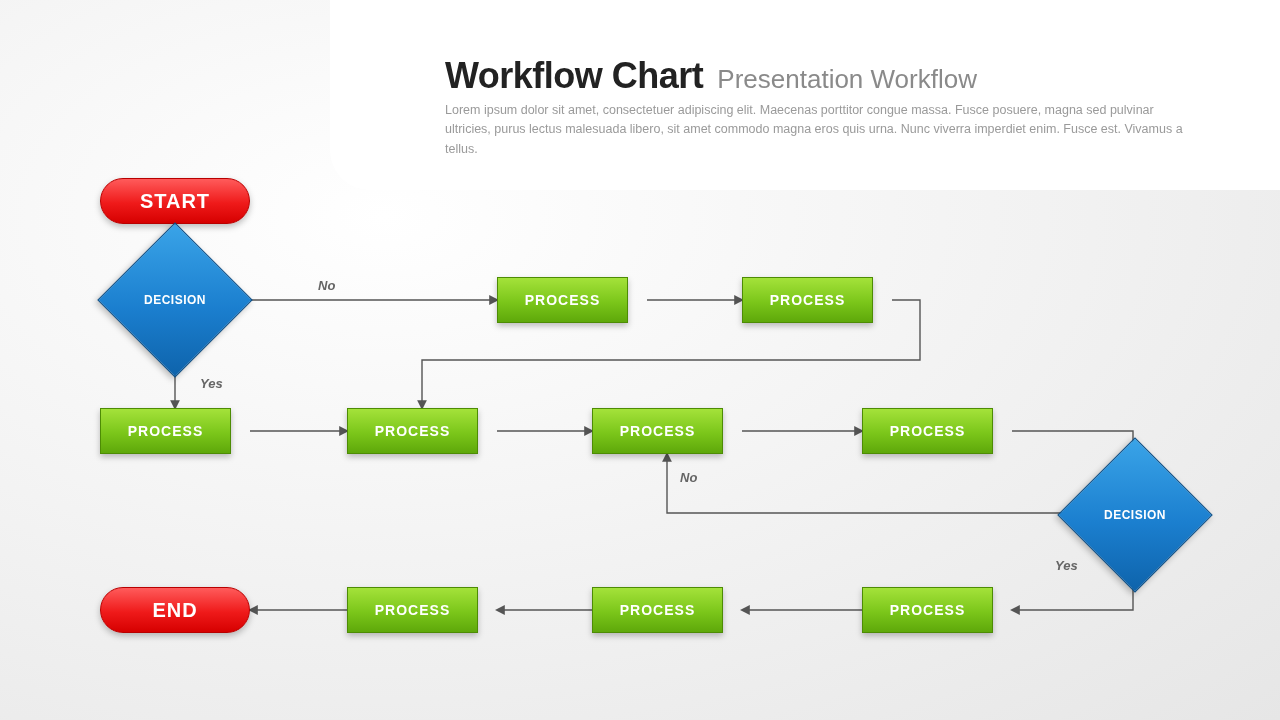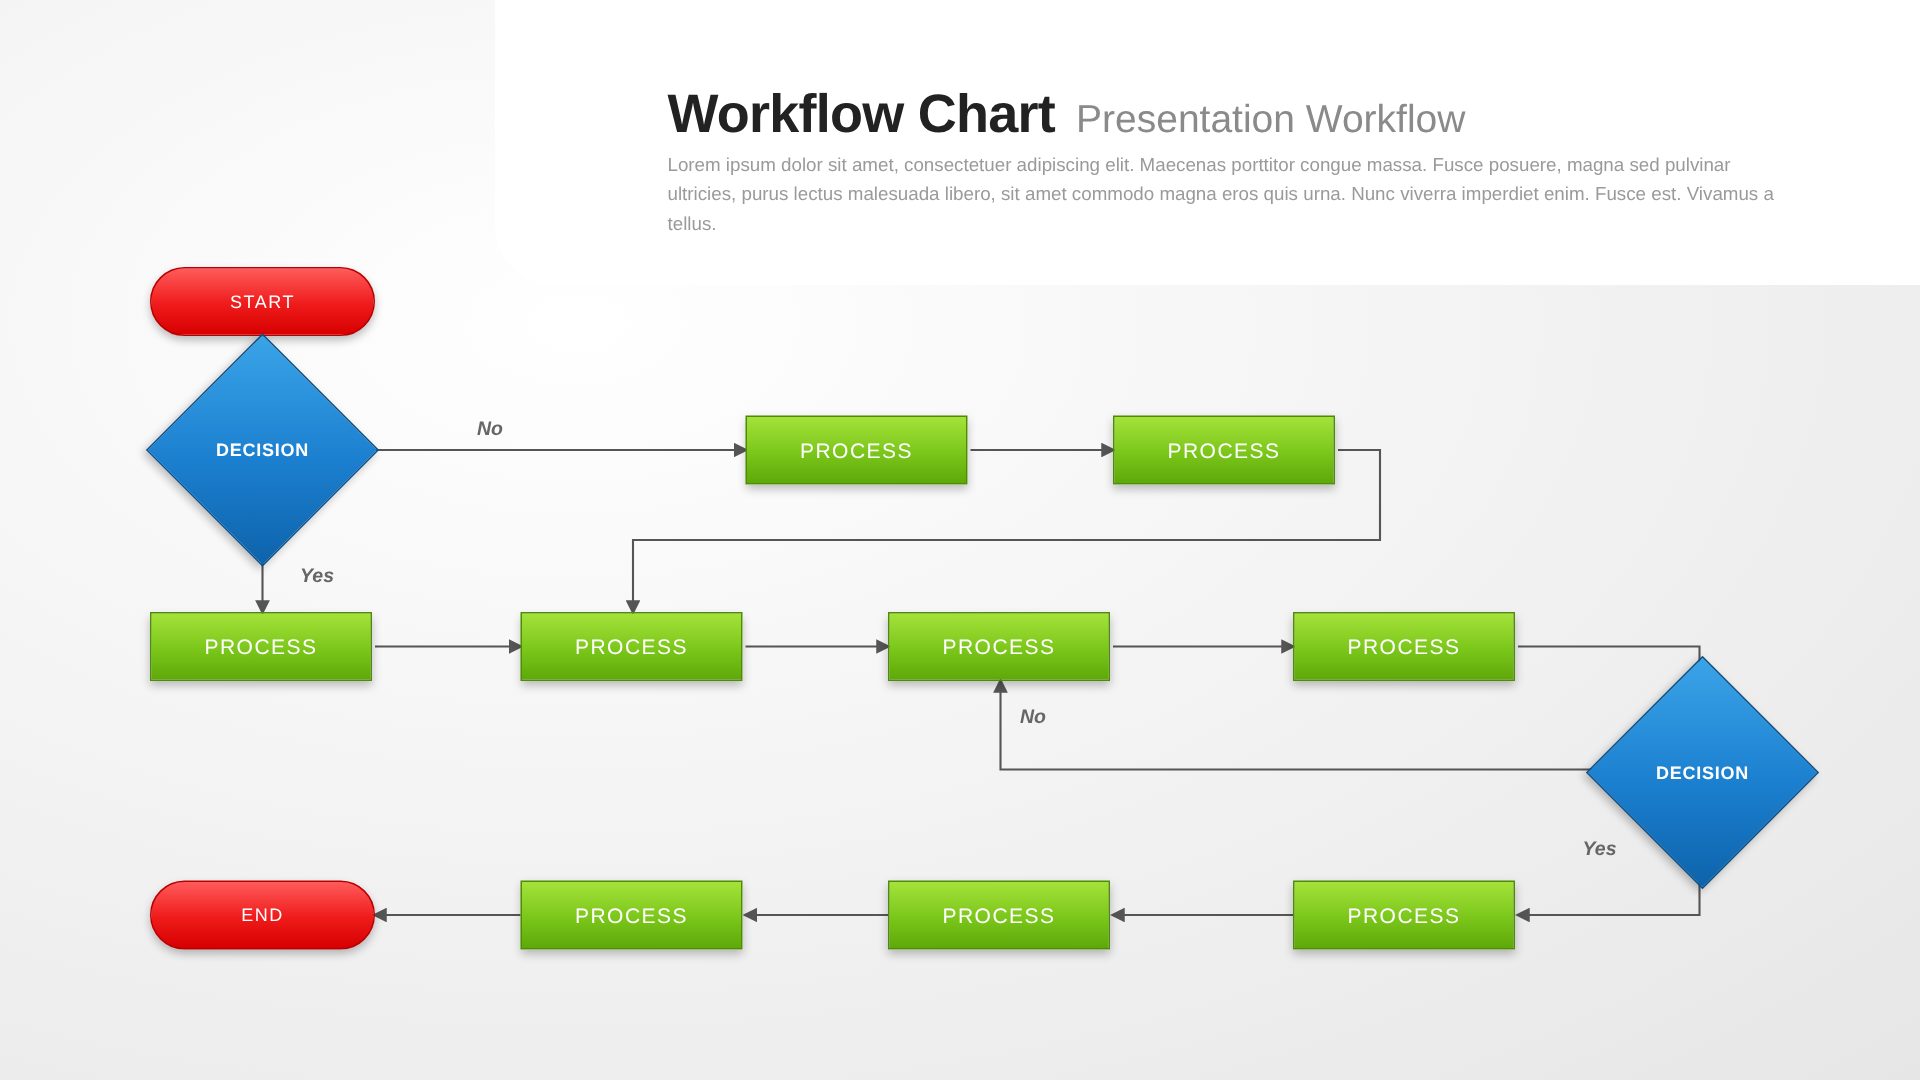--- a/index.html
+++ b/index.html
@@ -49,36 +49,36 @@
   }
 
   
   .terminator {
     position: absolute;
     width: 150px;
     height: 46px;
     border-radius: 23px;
     background: linear-gradient(to bottom, #ff5b5b 0%, #ef1a1a 55%, #d60000 100%);
     color: #fff;
-    font-weight: 400;
-    font-size: 12px;
+    font-weight: 700;
+    font-size: 20px;
     letter-spacing: 1px;
     display: flex;
     align-items: center;
     justify-content: center;
     box-shadow: 0 3px 6px rgba(0,0,0,.25);
     border: 1px solid #b80000;
   }
   .process {
     position: absolute;
-    width: 148px;
+    width: 131px;
     height: 46px;
     background: linear-gradient(to bottom, #a4e23a 0%, #7bc61a 55%, #5ea80a 100%);
     color: #fff;
-    font-weight: 400;
+    font-weight: 700;
     font-size: 14px;
     letter-spacing: 1px;
     display: flex;
     align-items: center;
     justify-content: center;
     box-shadow: 0 3px 6px rgba(0,0,0,.25);
     border: 1px solid #4d8c04;
   }
   .decision {
     position: absolute;

